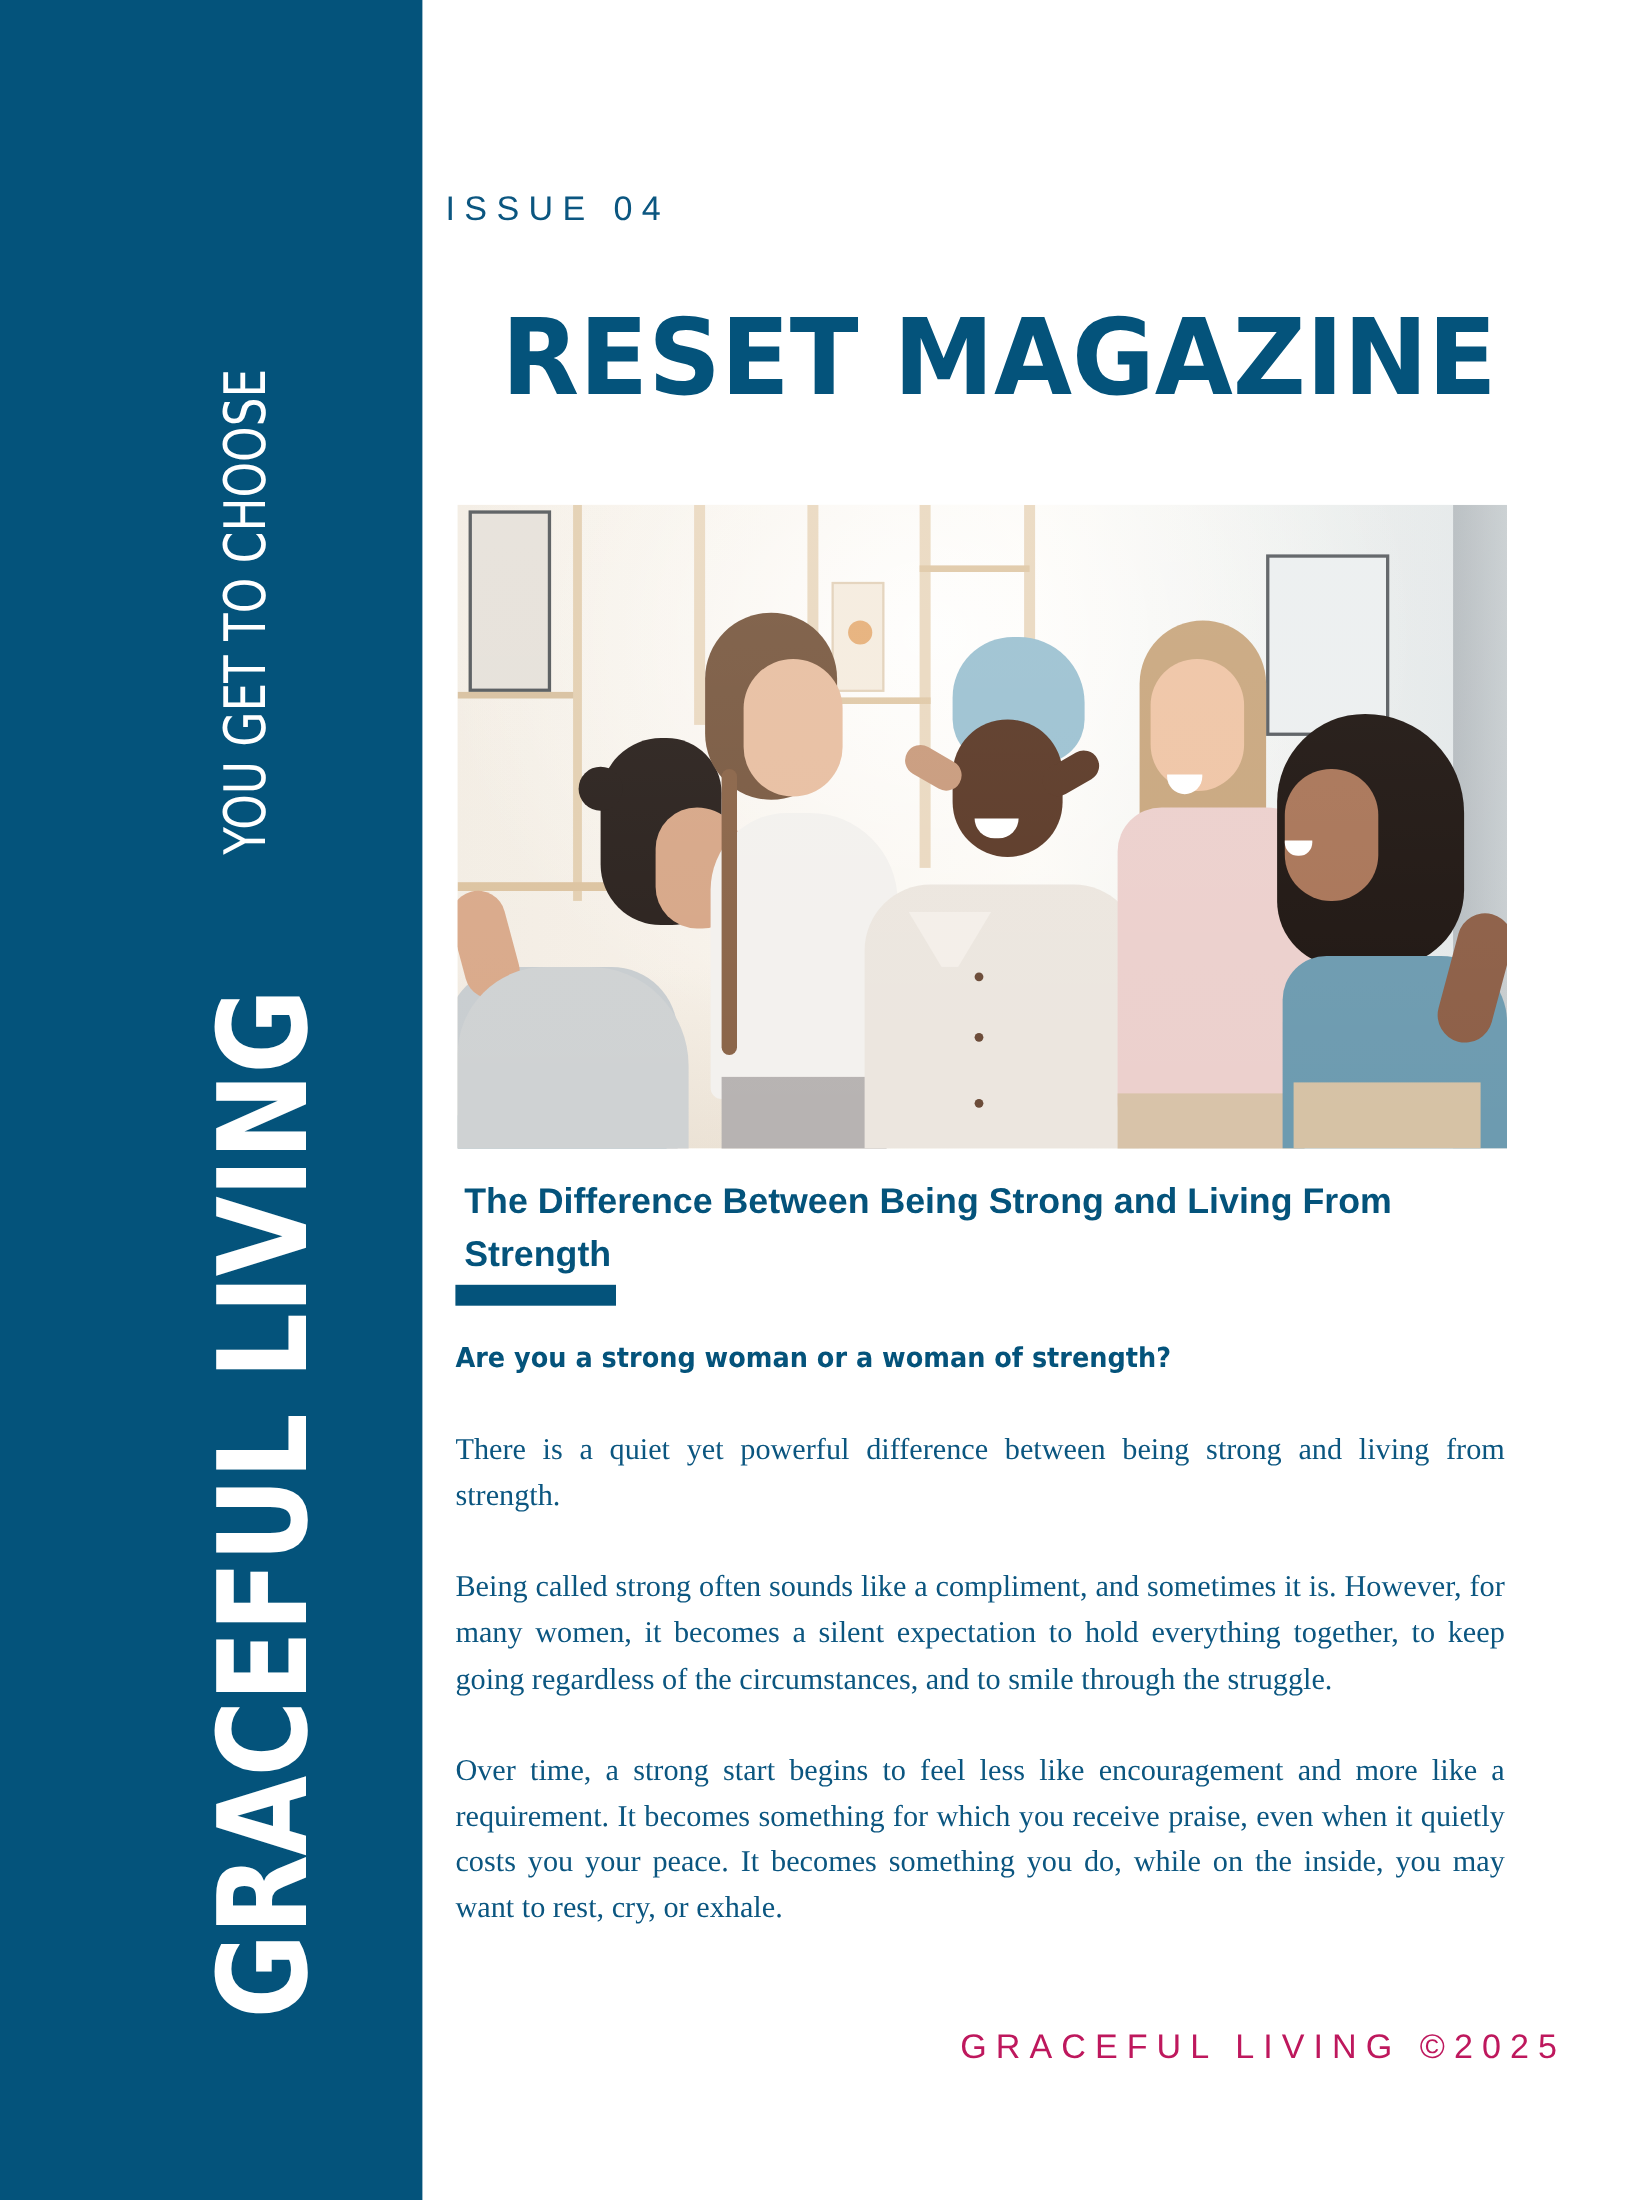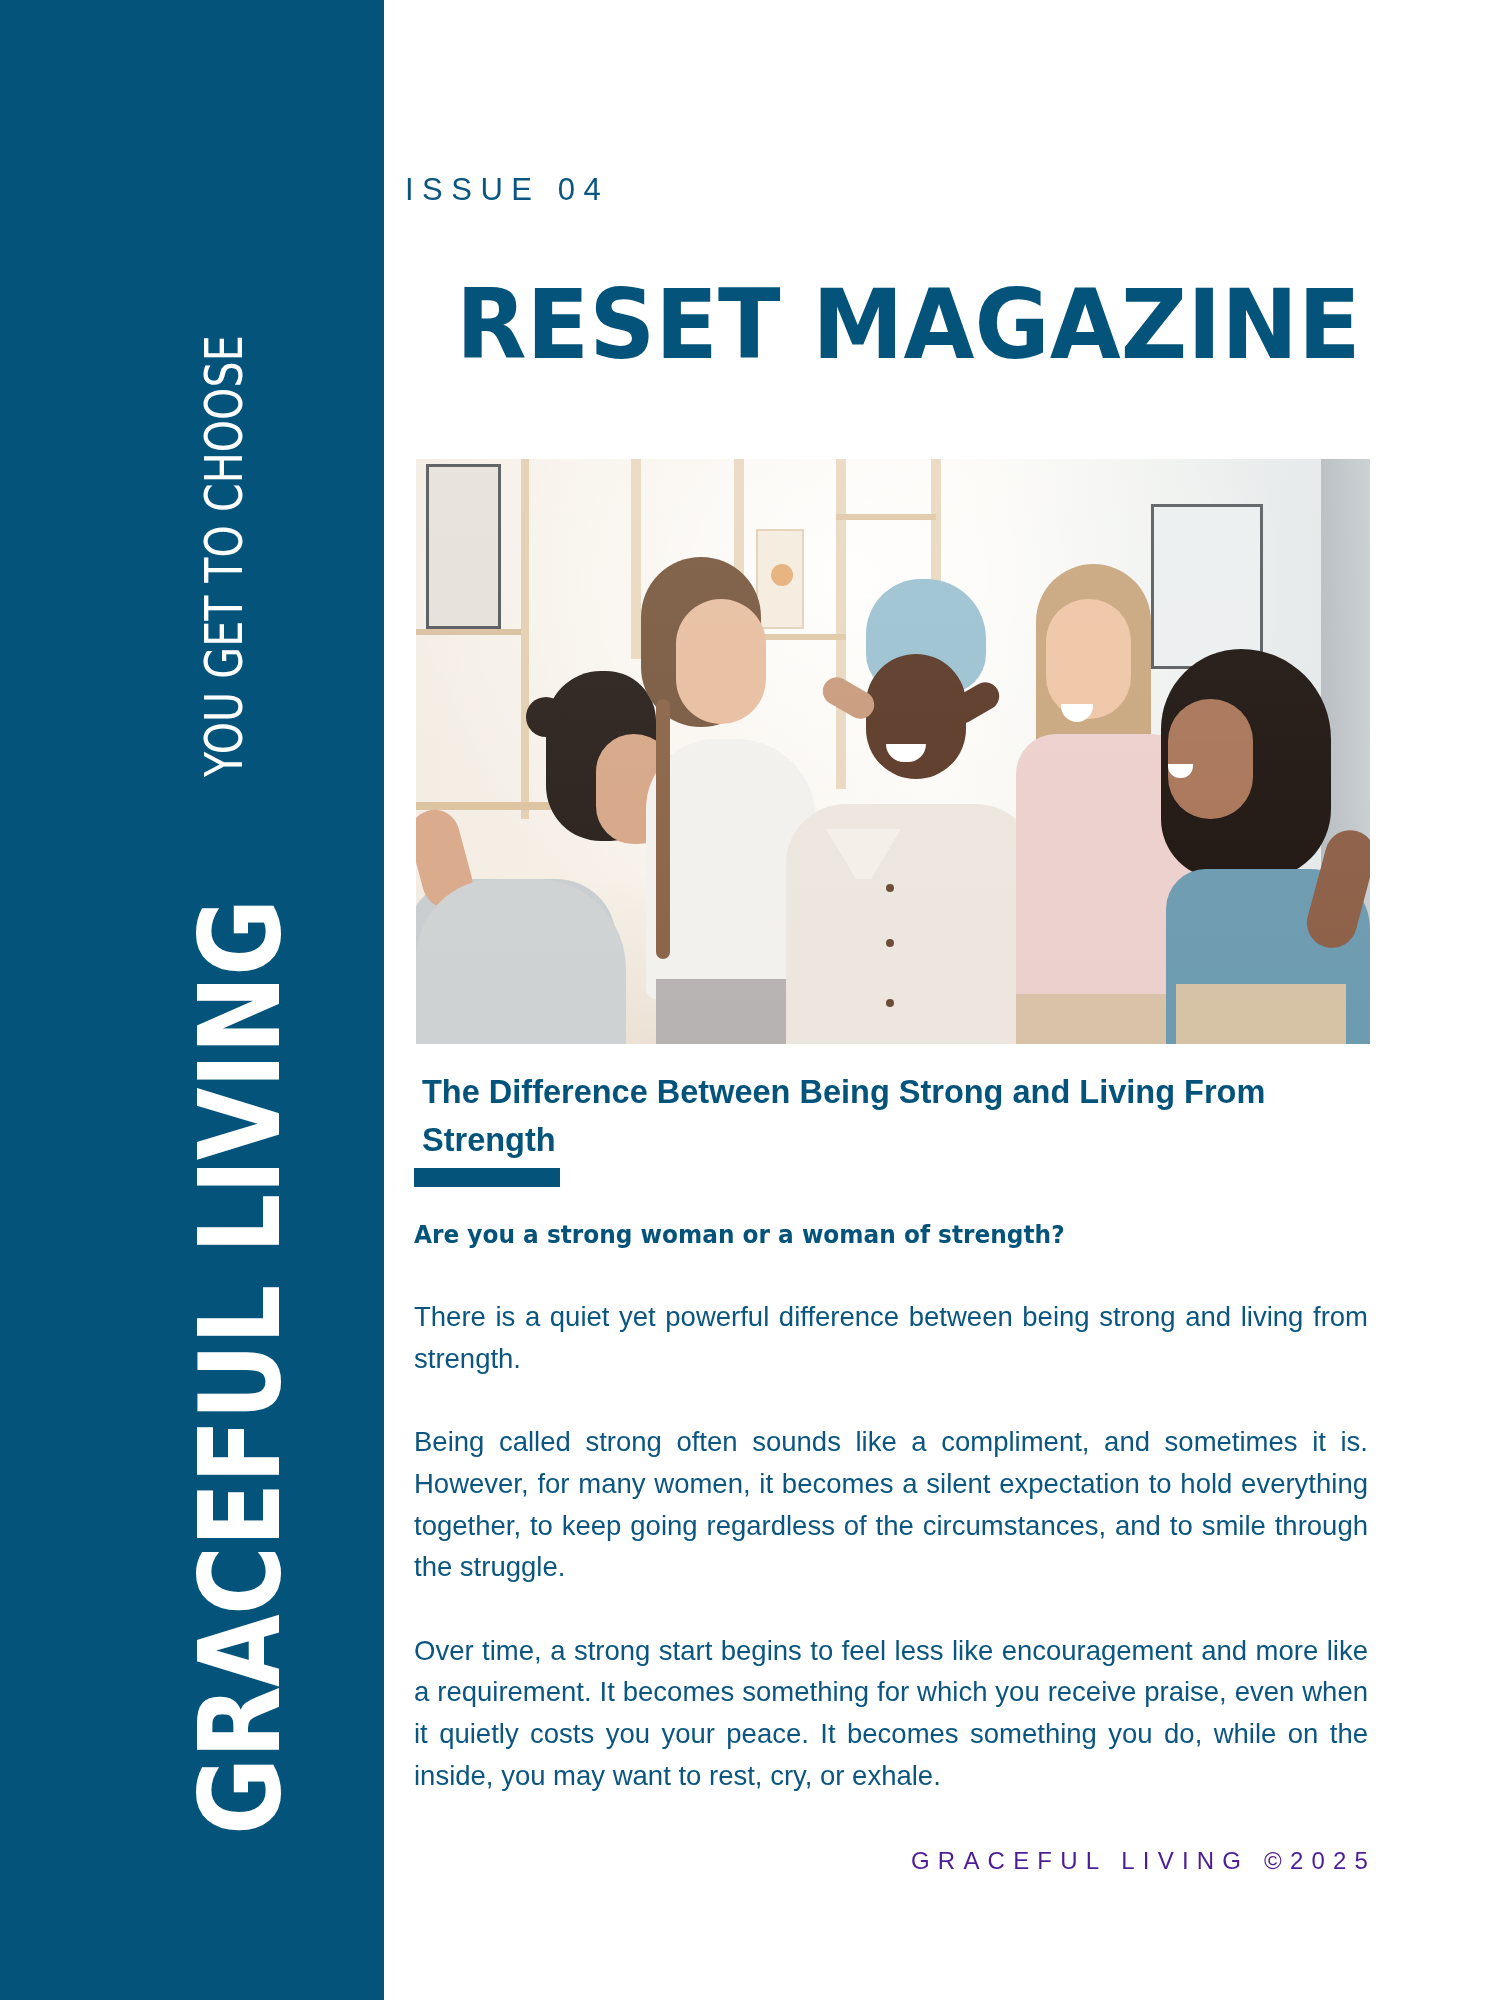--- a/index.html
+++ b/index.html
@@ -74,32 +74,31 @@
     background: #04537b;
   }
   .lede {
     position: absolute; left: 414px; top: 1215px;
     font-family: "DejaVu Sans", sans-serif; font-weight: bold;
     font-size: 25px; line-height: 40px; color: #04537b;
     transform: scaleX(0.93); transform-origin: 0 0; white-space: nowrap;
   }
   .body-text {
     position: absolute; left: 414px; top: 1296px; width: 954px;
-    font-family: Liberation Sans, sans-serif;
+    font-family: Liberation Serif, serif;
     font-size: 27.5px; line-height: 41.7px; color: #0b5680;
     text-align: justify;
   }
   .body-text p { margin-bottom: 41.7px; }
   .body-text p:last-child { margin-bottom: 2px; }
 
   .footer {
     position: absolute; left: 873px; top: 1846px;
-    font-size: 24px; letter-spacing: 8.2px; color: #4c1d95; line-height: 30px;
+    font-size: 31px; letter-spacing: 8.2px; color: #be185d; line-height: 30px;
     white-space: nowrap;
-    margin-left: 38px;
   }
 </style>
 </head>
 <body>
 
 <aside class="sidebar">
   <div class="sidebar-text">
     <span class="brand-bold">GRACEFUL LIVING</span>
     <span class="tagline">YOU GET TO CHOOSE</span>
   </div>

